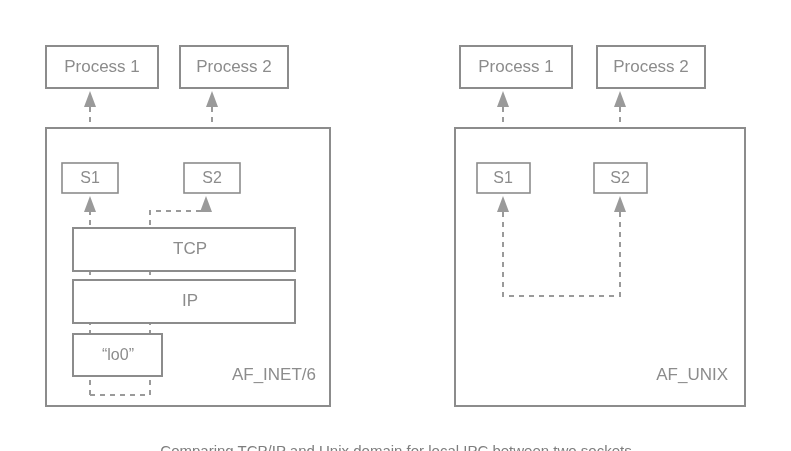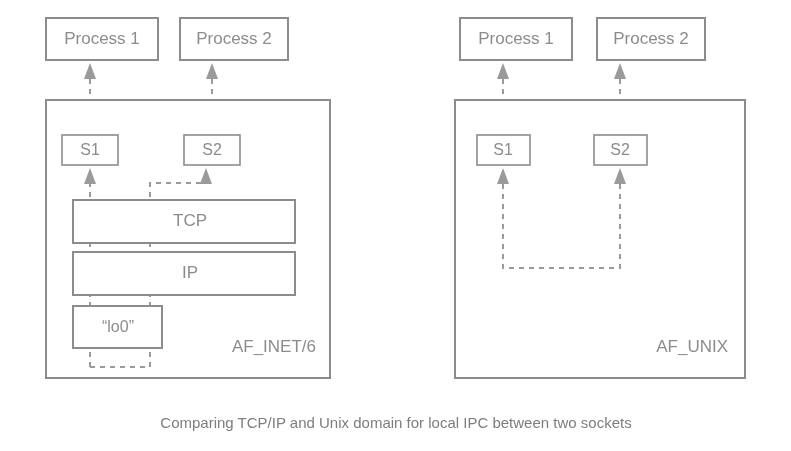--- a/index.html
+++ b/index.html
@@ -10,20 +10,21 @@
   body {
     width: 791px;
     height: 451px;
     font-family: "Liberation Sans", sans-serif;
     overflow: hidden;
   }
   #diagram-root {
     position: relative;
     width: 791px;
     height: 366px;
+    margin-top: 28px;
   }
   svg.diagram {
     display: block;
     width: 791px;
     height: 451px;
   }
   .box-rect {
     fill: #ffffff;
     stroke: #8c8c8c;
     stroke-width: 2;

